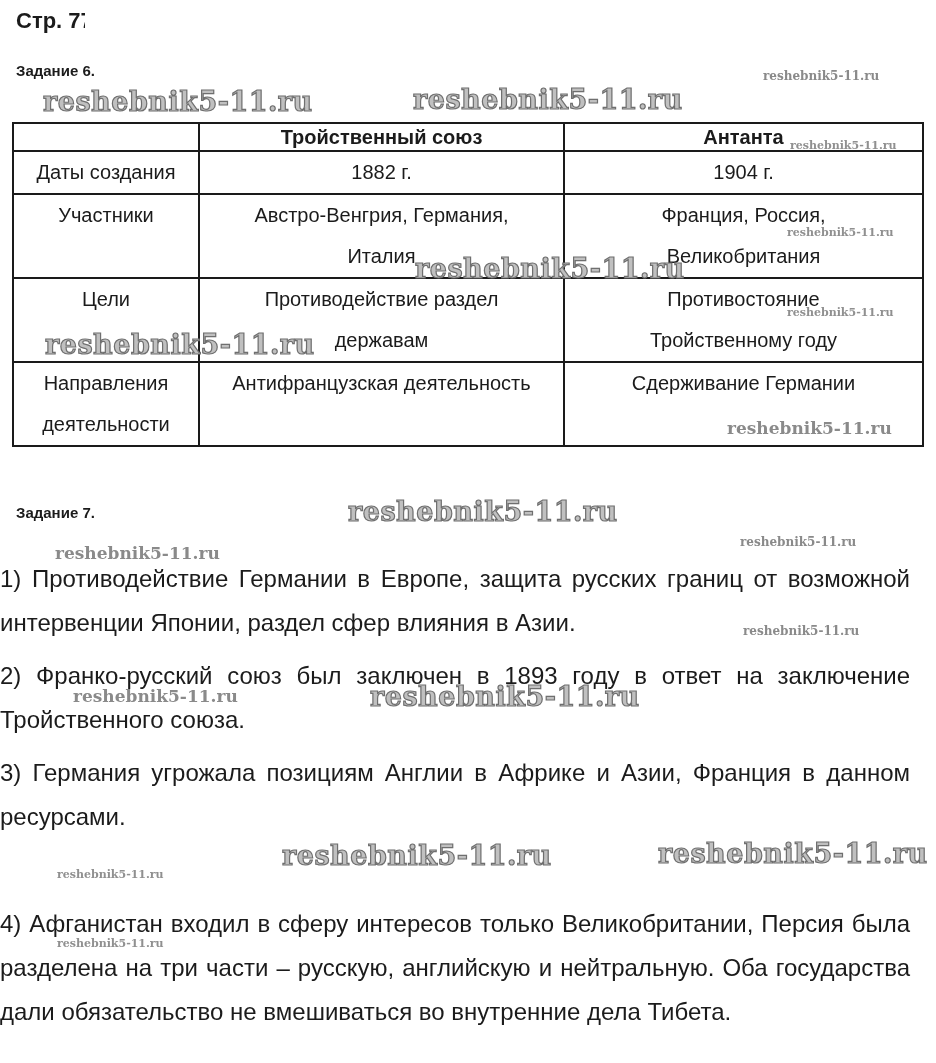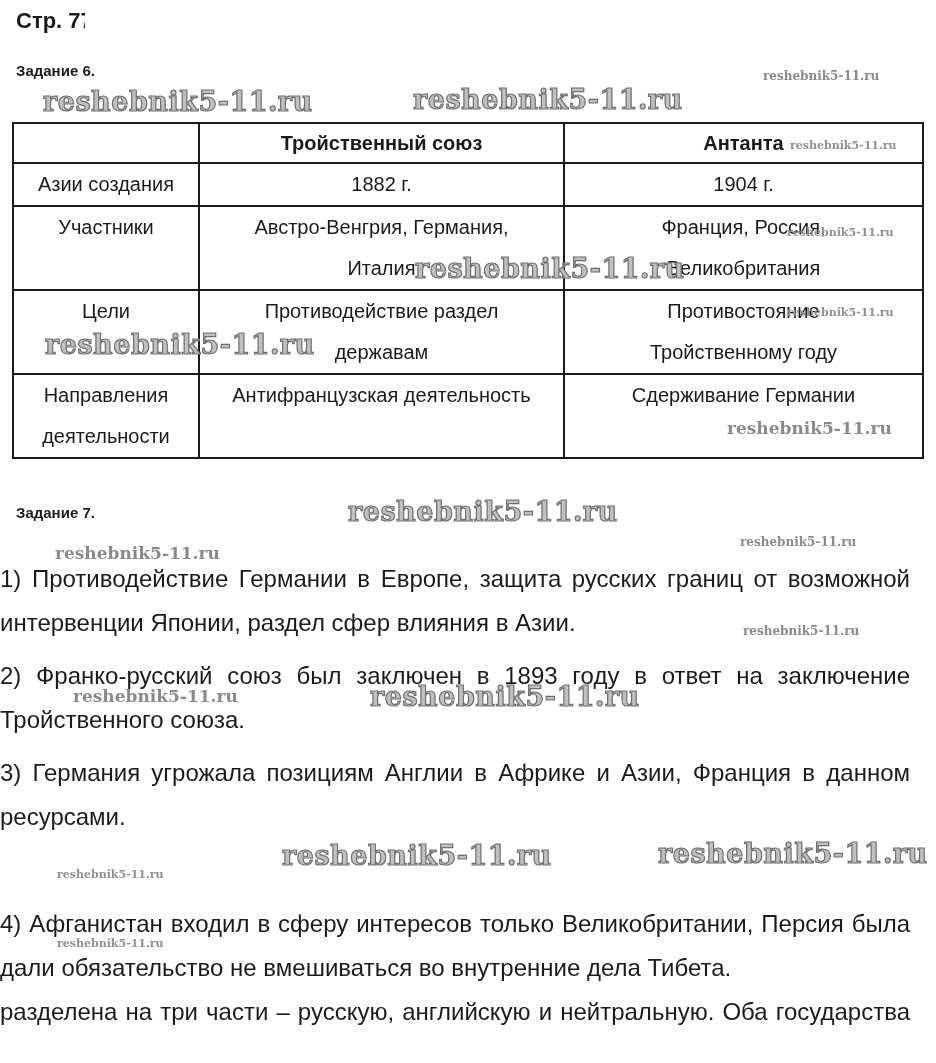--- a/index.html
+++ b/index.html
@@ -40,21 +40,21 @@
   table.cmp th, table.cmp td {
     border: 2px solid #1a1a1a;
     padding: 0;
     text-align: center;
     font-size: 20px;
     overflow: hidden;
   }
   table.cmp th {
     vertical-align: middle;
     font-weight: bold;
-    height: 40px;
+    height: 28px;
   }
   table.cmp td { vertical-align: top; }
   .cl { line-height: 41px; white-space: nowrap; }
 
   
   .para {
     position: absolute;
     left: 0;
     width: 910px;
     font-size: 24px;
@@ -102,21 +102,21 @@
     <col style="width:359px">
   </colgroup>
   <tbody>
     <tr>
       <th></th>
       <th>Тройственный союз</th>
       <th>Антанта</th>
     </tr>
     <tr>
       <td>
-        <div class="cl">Азии создания</div>
+        <div class="cl">Даты создания</div>
       </td>
       <td>
         <div class="cl">1882 г.</div>
       </td>
       <td>
         <div class="cl">1904 г.</div>
       </td>
     </tr>
     <tr>
       <td>
@@ -166,22 +166,22 @@
 <div class="para p2">
   <div class="pl just">2) Франко-русский союз был заключен в 1893 году в ответ на заключение</div>
   <div class="pl">Тройственного союза.</div>
 </div>
 <div class="para p3">
   <div class="pl just">3) Германия угрожала позициям Англии в Африке и Азии, Франция в данном</div>
   <div class="pl">ресурсами.</div>
 </div>
 <div class="para p4">
   <div class="pl just">4) Афганистан входил в сферу интересов только Великобритании, Персия была</div>
+  <div class="pl just">разделена на три части – русскую, английскую и нейтральную. Оба государства</div>
   <div class="pl">дали обязательство не вмешиваться во внутренние дела Тибета.</div>
-  <div class="pl just">разделена на три части – русскую, английскую и нейтральную. Оба государства</div>
 </div>
 
 <div class="wm wm-sm" style="left:763px; top:70px;">reshebnik5-11.ru</div>
 <div class="wm wm-lg" style="left:43px;  top:88px;">reshebnik5-11.ru</div>
 <div class="wm wm-lg" style="left:413px; top:86px;">reshebnik5-11.ru</div>
 <div class="wm wm-xs" style="left:790px; top:140px;">reshebnik5-11.ru</div>
 <div class="wm wm-xs" style="left:787px; top:227px;">reshebnik5-11.ru</div>
 <div class="wm wm-lg" style="left:415px; top:255px;">reshebnik5-11.ru</div>
 <div class="wm wm-xs" style="left:787px; top:307px;">reshebnik5-11.ru</div>
 <div class="wm wm-lg" style="left:45px;  top:331px;">reshebnik5-11.ru</div>

